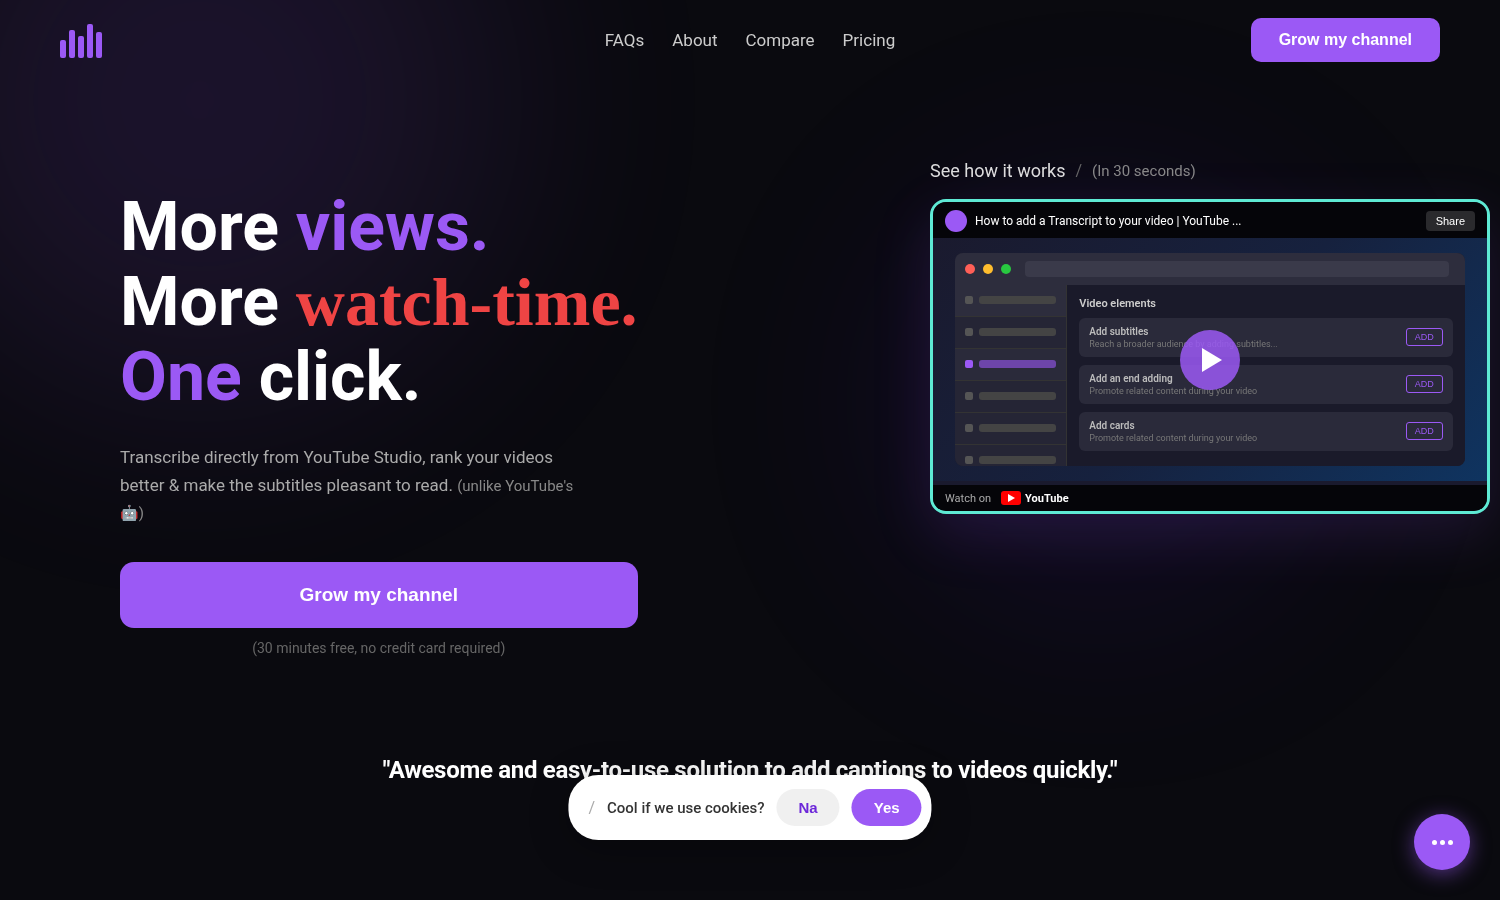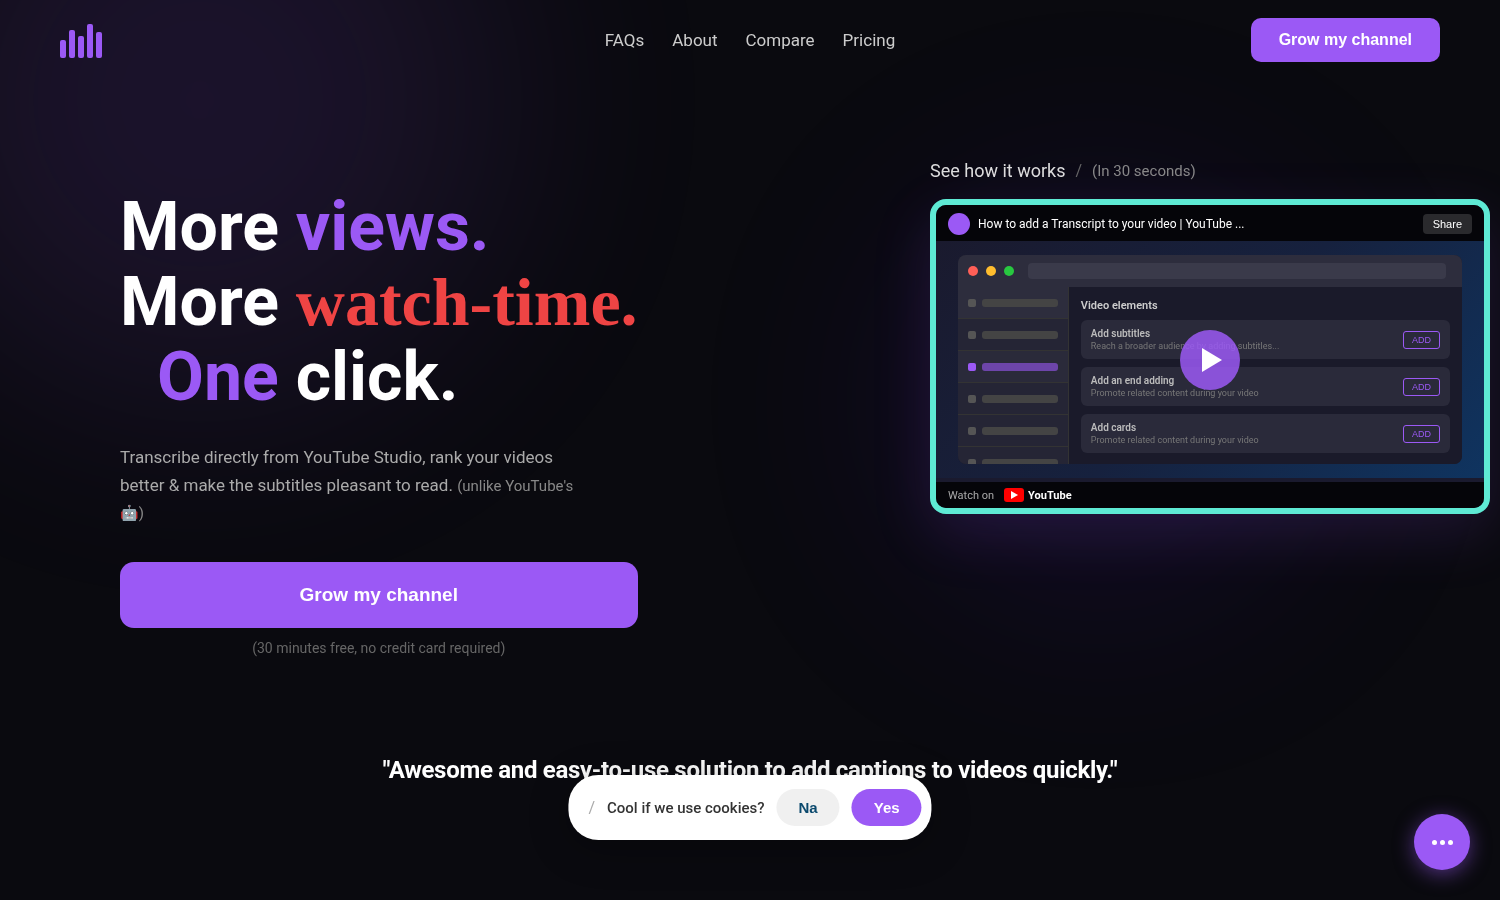--- a/index.html
+++ b/index.html
@@ -78,21 +78,21 @@
       padding-top: 30px;
     }
     .hero-headline {
       font-size: 68px;
       font-weight: 700;
       line-height: 1.1;
       margin-bottom: 30px;
     }
     .hero-headline .accent-views { color: #9b59f5; }
     .hero-headline .accent-watch { color: #ef4444; font-family: Liberation Serif, serif; }
-    .hero-headline .accent-one { color: #9b59f5; margin-left: 37px; }
+    .hero-headline .accent-one { color: #9b59f5; }
     .hero-headline .plain { color: #fff; }
     .hero-sub {
       font-size: 17px;
       color: #aaa;
       line-height: 1.6;
       margin-bottom: 36px;
       max-width: 480px;
     }
     .hero-sub .unlike {
       color: #888;
@@ -144,21 +144,21 @@
       color: #888;
       font-size: 15px;
     }
     .video-container {
       width: 560px;
       height: 315px;
       border-radius: 16px;
       overflow: hidden;
       position: relative;
       background: #1a1a2e;
-      border: 6px solid #5eead4;
+      border: 3px solid #5eead4;
       box-shadow: 0 20px 60px rgba(155, 89, 245, 0.15);
     }
     .video-thumb {
       width: 100%;
       height: 100%;
       background: linear-gradient(135deg, #1a1a2e 0%, #16213e 50%, #0f3460 100%);
       position: relative;
       display: flex;
       align-items: center;
       justify-content: center;
@@ -378,21 +378,21 @@
     .cookie-btn {
       border: none;
       border-radius: 20px;
       padding: 10px 22px;
       font-size: 15px;
       font-weight: 600;
       cursor: pointer;
     }
     .cookie-btn-na {
       background: #f0f0f0;
-      color: #0c4a6e;
+      color: #6d28d9;
     }
     .cookie-btn-yes {
       background: #9b59f5;
       color: #fff;
     }
 
     
     .chat-widget {
       position: fixed;
       bottom: 30px;

